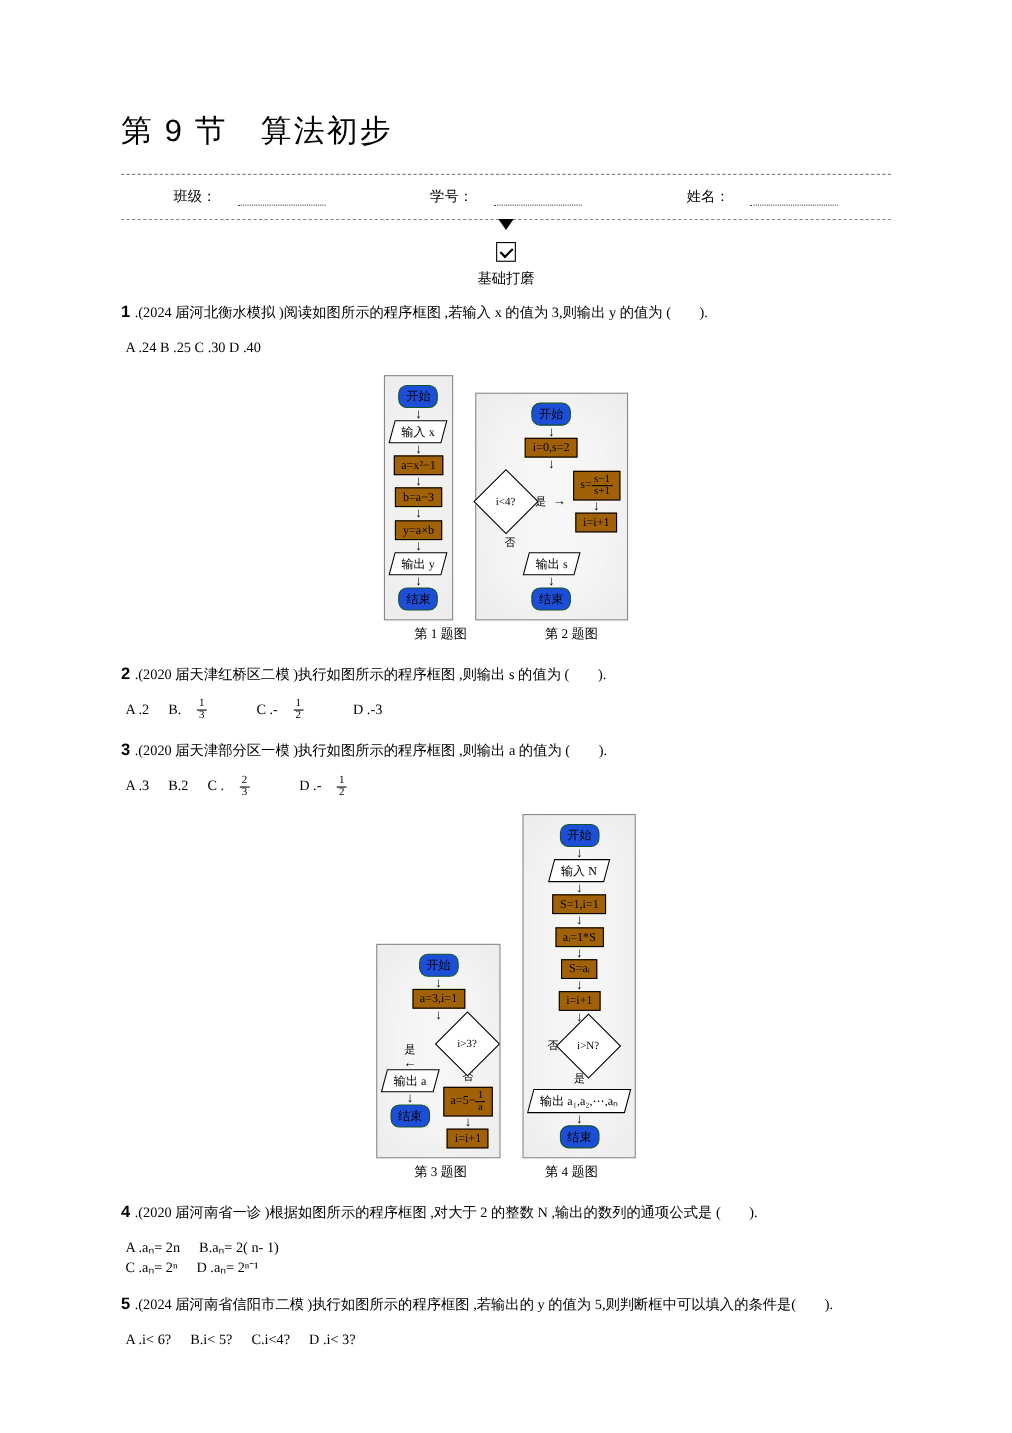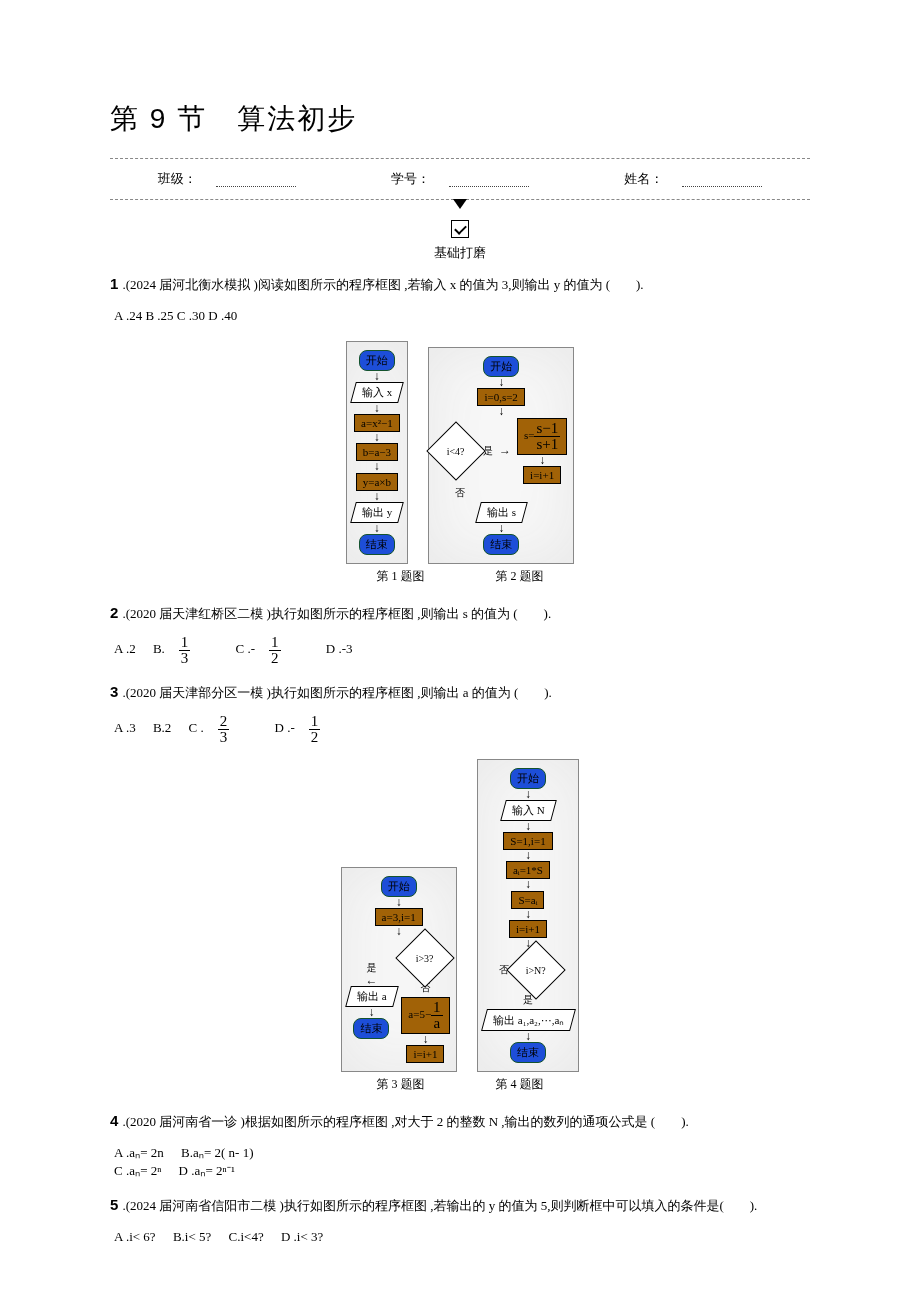--- a/index.html
+++ b/index.html
@@ -44,21 +44,21 @@
   }
   .check-icon::after {
     content:""; position:absolute; left:3px; top:4px; width:9px; height:5px;
     border-left:2px solid #000; border-bottom:2px solid #000; transform:rotate(-45deg);
   }
   .qnum { font-size: 15px; font-weight: bold; font-family: Arial, sans-serif; }
   p { margin: 10px 0; line-height: 1.6; }
   .opts { margin: 6px 0 14px 4px; }
   .opts span { margin-right: 14px; }
   .frac {
-    display:inline-block; vertical-align:middle; text-align:center; font-size:15px; line-height:1;
+    display:inline-block; vertical-align:middle; text-align:center; font-size:10px; line-height:1;
   }
   .frac .n { display:block; border-bottom:1px solid #000; padding:0 2px;}
   .frac .d { display:block; padding:0 2px;}
   .diagram-row { display:flex; justify-content:center; gap:20px; align-items:flex-end; margin:10px 0 4px 0;}
   .diagram-caption { display:flex; justify-content:center; gap:71px; font-size:12px; margin-bottom:16px;}
   .flow {
     border:1px solid #888; padding:8px 6px; display:flex; flex-direction:column; align-items:center;
     gap:2px; font-size:11px; background:#f7f7f7; box-shadow: inset 0 0 60px #e8e8e8;
   }
   .box { border:1px solid #000; padding:2px 6px; background:#a16207; font-family:"SimSun"; white-space:nowrap;}

